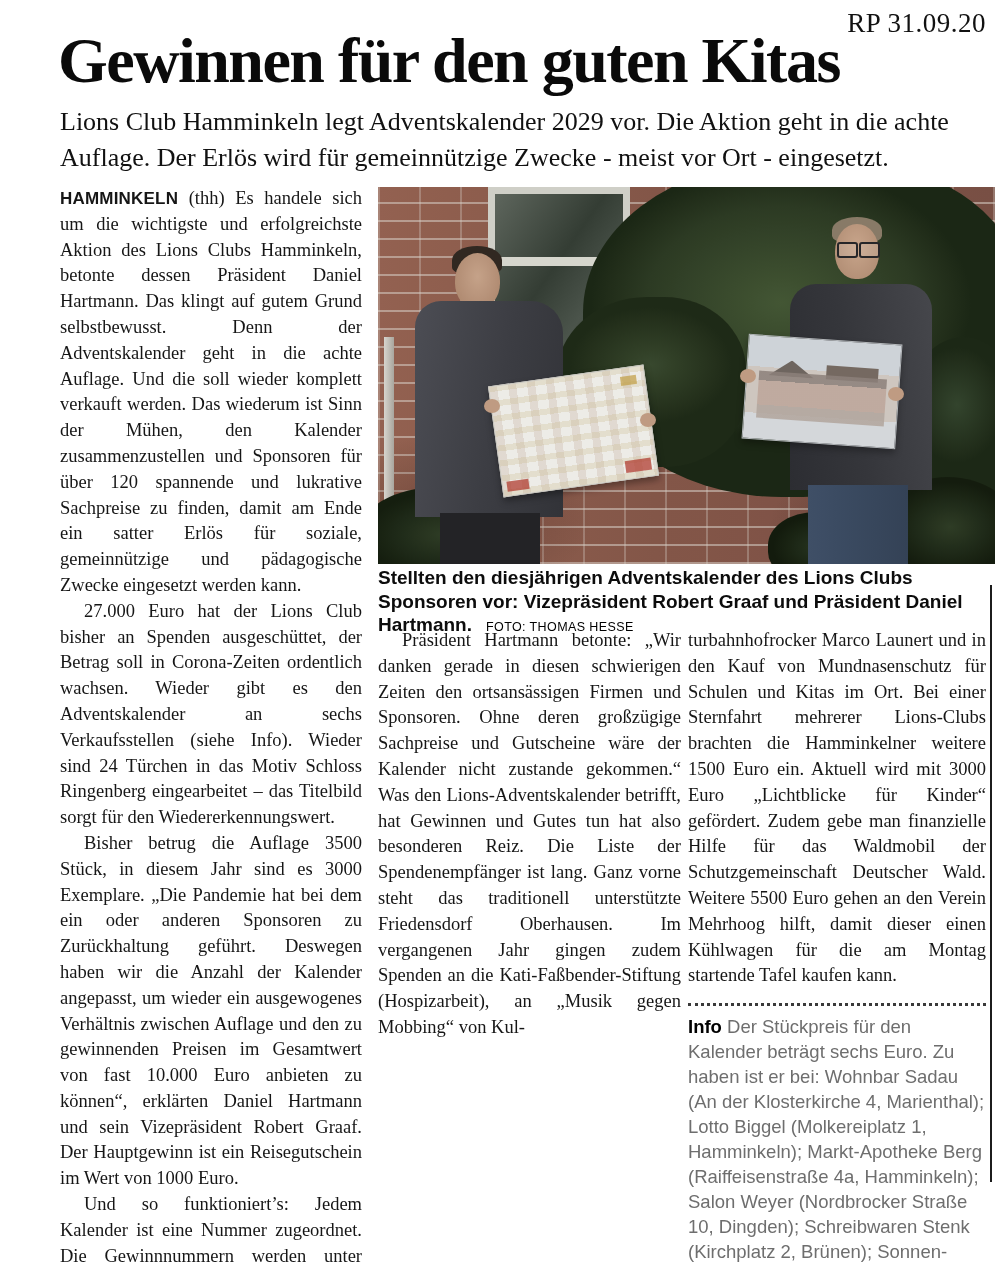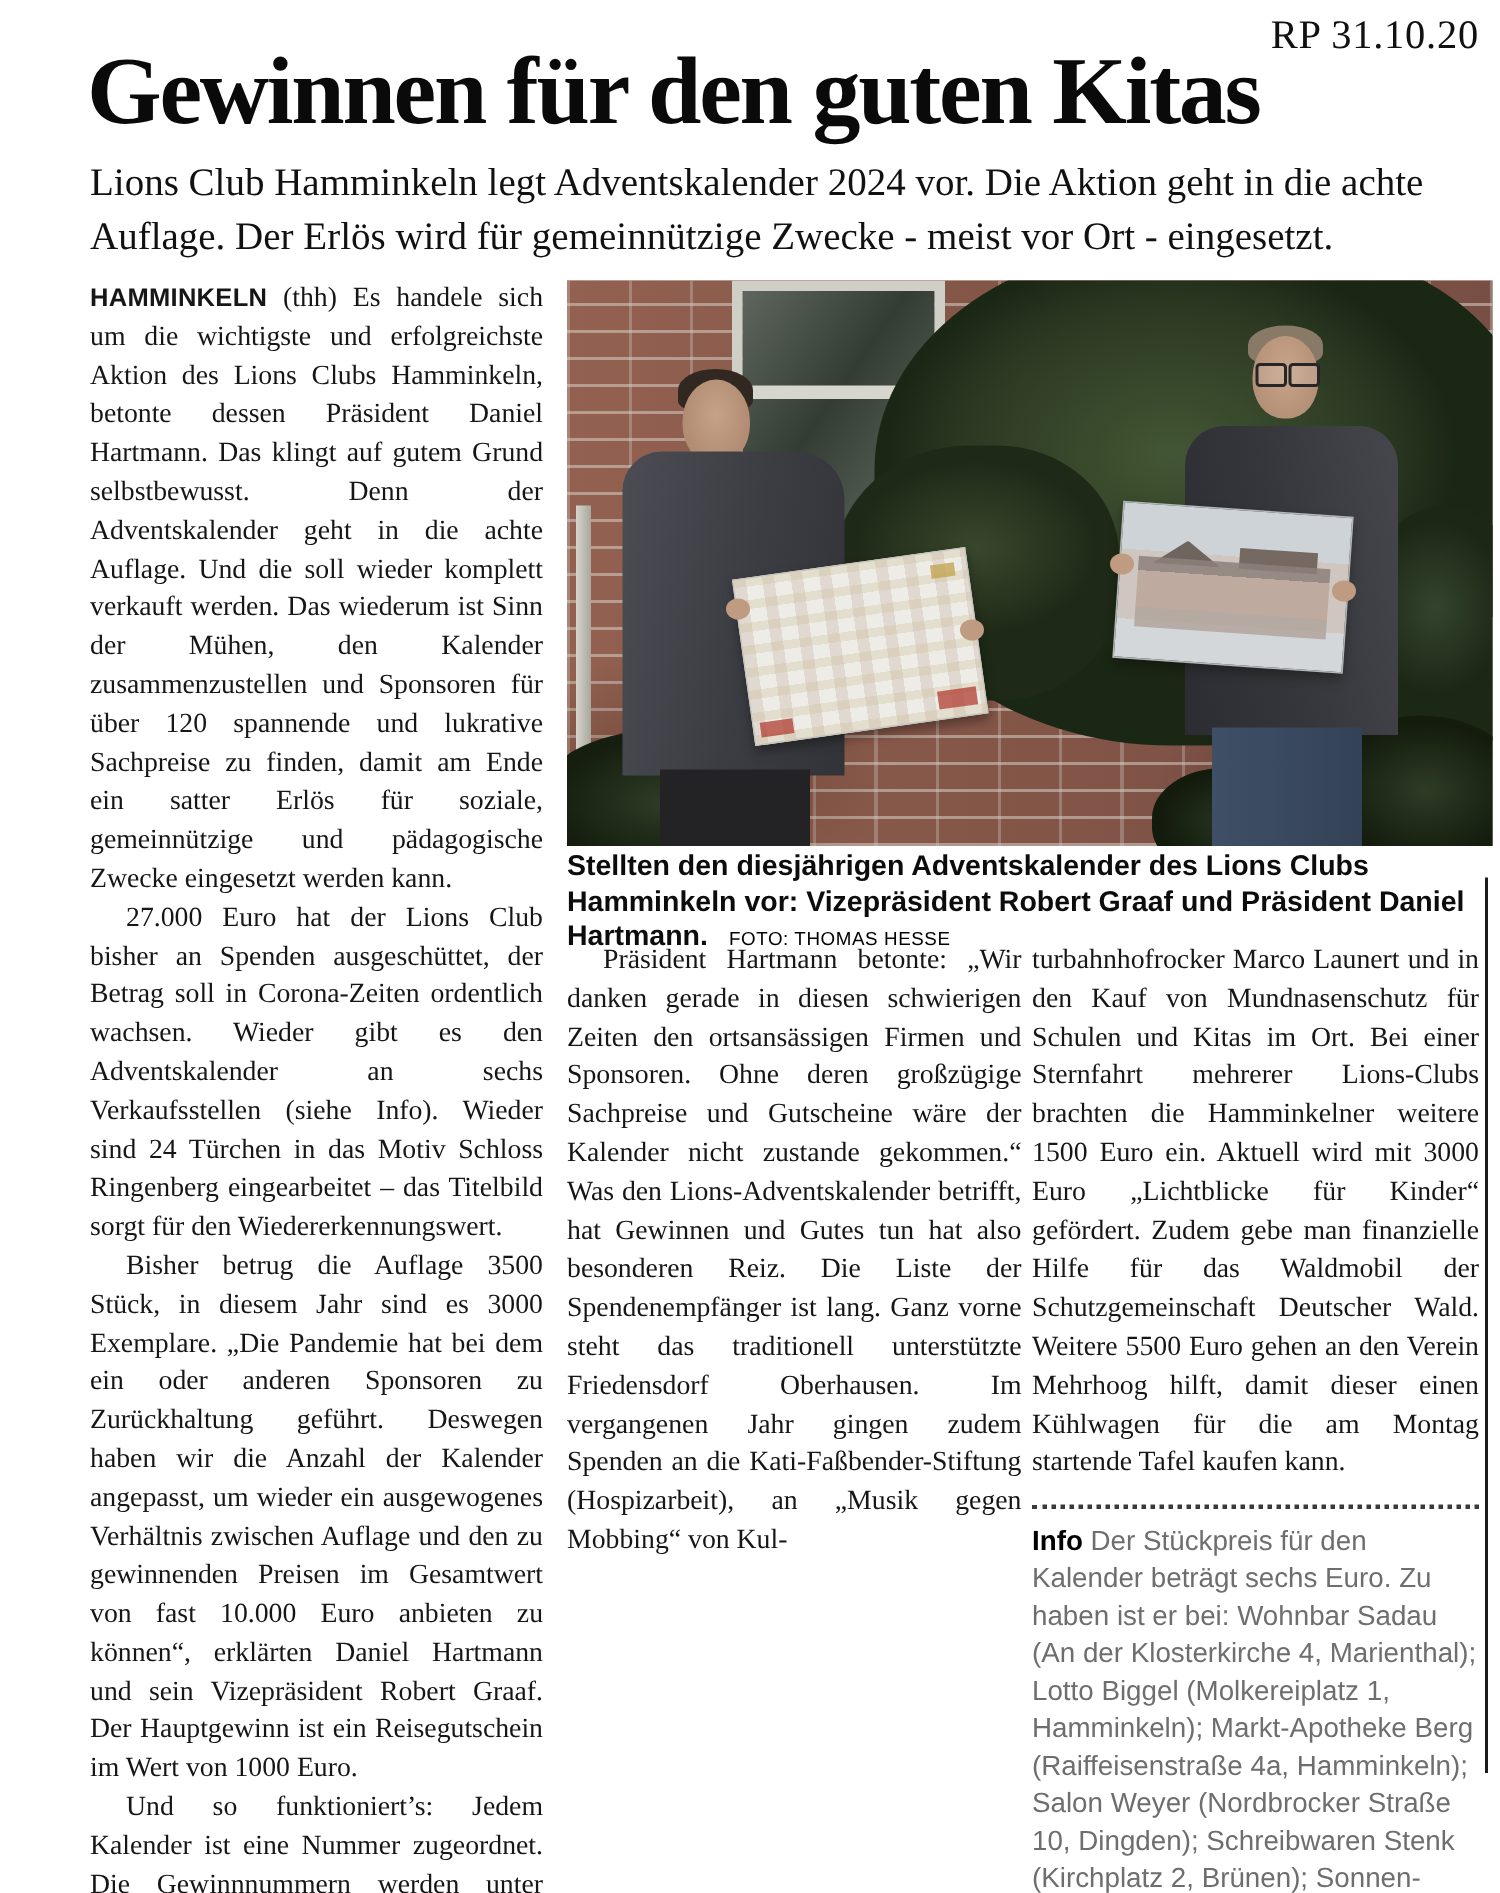--- a/index.html
+++ b/index.html
@@ -105,25 +105,25 @@
            color:#6e6e6e;font-weight:300;text-align:left;}
   .info-label{font-weight:bold;color:#000;}
 
   .rule-v{position:absolute;left:990px;top:585px;width:2px;height:597px;background:#1c1c1c;}
 </style>
 </head>
 <body>
 
 <div class="page">
 
-  <div class="date">RP 31.10.20</div>
+  <div class="date">RP 31.09.20</div>
 
   <h1 class="headline">Gewinnen für den guten Kitas</h1>
 
-  <p class="subhead">Lions Club Hamminkeln legt Adventskalender 2024 vor. Die Aktion geht in die achte Auflage. Der Erlös wird für gemeinnützige Zwecke - meist vor Ort - eingesetzt.</p>
+  <p class="subhead">Lions Club Hamminkeln legt Adventskalender 2029 vor. Die Aktion geht in die achte Auflage. Der Erlös wird für gemeinnützige Zwecke - meist vor Ort - eingesetzt.</p>
 
   <div class="col col1">
     <p class="first"><span class="loc">HAMMINKELN</span> <span>(thh)</span> <span>Es handele sich um die wichtigste und erfolgreichste Aktion des Lions Clubs Hamminkeln, betonte dessen Präsident Daniel Hartmann. Das klingt auf gutem Grund selbstbewusst. Denn der Adventskalender geht in die achte Auflage. Und die soll wieder komplett verkauft werden. Das wiederum ist Sinn der Mühen, den Kalender zusammenzustellen und Sponsoren für über 120 spannende und lukrative Sachpreise zu finden, damit am Ende ein satter Erlös für soziale, gemeinnützige und pädagogische Zwecke eingesetzt werden kann.</span></p>
     <p class="indent">27.000 Euro hat der Lions Club bisher an Spenden ausgeschüttet, der Betrag soll in Corona-Zeiten ordentlich wachsen. Wieder gibt es den Adventskalender an sechs Verkaufsstellen (siehe Info). Wieder sind 24 Türchen in das Motiv Schloss Ringenberg eingearbeitet – das Titelbild sorgt für den Wiedererkennungswert.</p>
     <p class="indent">Bisher betrug die Auflage 3500 Stück, in diesem Jahr sind es 3000 Exemplare. „Die Pandemie hat bei dem ein oder anderen Sponsoren zu Zurückhaltung geführt. Deswegen haben wir die Anzahl der Kalender angepasst, um wieder ein ausgewogenes Verhältnis zwischen Auflage und den zu gewinnenden Preisen im Gesamtwert von fast 10.000 Euro anbieten zu können“, erklärten Daniel Hartmann und sein Vizepräsident Robert Graaf. Der Hauptgewinn ist ein Reisegutschein im Wert von 1000 Euro.</p>
     <p class="indent">Und so funktioniert’s: Jedem Kalender ist eine Nummer zugeordnet. Die Gewinnnummern werden unter notarieller Aufsicht gezogen</p>
   </div>
 
   <div class="photo">
     <div class="brick"></div>
@@ -164,21 +164,21 @@
       <div class="board-r">
         <span class="b-roof"></span>
         <span class="b-roof2"></span>
         <span class="b-img"></span>
       </div>
       <div class="hand hr1"></div>
       <div class="hand hr2"></div>
     </div>
   </div>
 
-  <p class="caption"><span>Stellten den diesjährigen Adventskalender des Lions Clubs Hamminkeln vor: Vizepräsident Robert Graaf und Präsident Daniel Hartmann.</span><span class="credit">FOTO: THOMAS HESSE</span></p>
+  <p class="caption"><span>Stellten den diesjährigen Adventskalender des Lions Clubs Sponsoren vor: Vizepräsident Robert Graaf und Präsident Daniel Hartmann.</span><span class="credit">FOTO: THOMAS HESSE</span></p>
 
   <div class="col col2">
     <p class="indent">Präsident Hartmann betonte: „Wir danken gerade in diesen schwierigen Zeiten den ortsansässigen Firmen und Sponsoren. Ohne deren großzügige Sachpreise und Gutscheine wäre der Kalender nicht zustande gekommen.“ Was den Lions-Adventskalender betrifft, hat Gewinnen und Gutes tun hat also besonderen Reiz. Die Liste der Spendenempfänger ist lang. Ganz vorne steht das traditionell unterstützte Friedensdorf Oberhausen. Im vergangenen Jahr gingen zudem Spenden an die Kati-Faßbender-Stiftung (Hospizarbeit), an „Musik gegen Mobbing“ von Kul-</p>
   </div>
 
   <div class="col col3">
     <p>turbahnhofrocker Marco Launert und in den Kauf von Mundnasenschutz für Schulen und Kitas im Ort. Bei einer Sternfahrt mehrerer Lions-Clubs brachten die Hamminkelner weitere 1500 Euro ein. Aktuell wird mit 3000 Euro „Lichtblicke für Kinder“ gefördert. Zudem gebe man finanzielle Hilfe für das Waldmobil der Schutzgemeinschaft Deutscher Wald. Weitere 5500 Euro gehen an den Verein Mehrhoog hilft, damit dieser einen Kühlwagen für die am Montag startende Tafel kaufen kann.</p>
     <div class="infobox"><span class="info-label">Info</span><span> Der Stückpreis für den Kalender beträgt sechs Euro. Zu haben ist er bei: Wohnbar Sadau (An der Klosterkirche 4, Marienthal); Lotto Biggel (Molkereiplatz 1, Hamminkeln); Markt-Apotheke Berg (Raiffeisenstraße 4a, Hamminkeln); Salon Weyer (Nordbrocker Straße 10, Dingden); Schreibwaren Stenk (Kirchplatz 2, Brünen); Sonnen-Apotheke Buskase (Bahnhofstraße 31, Mehrhoog).</span></div>
   </div>
 

